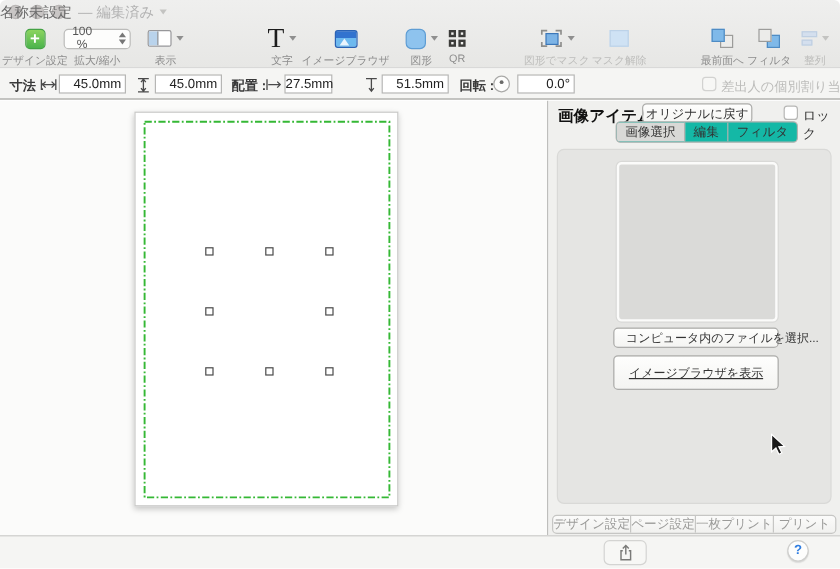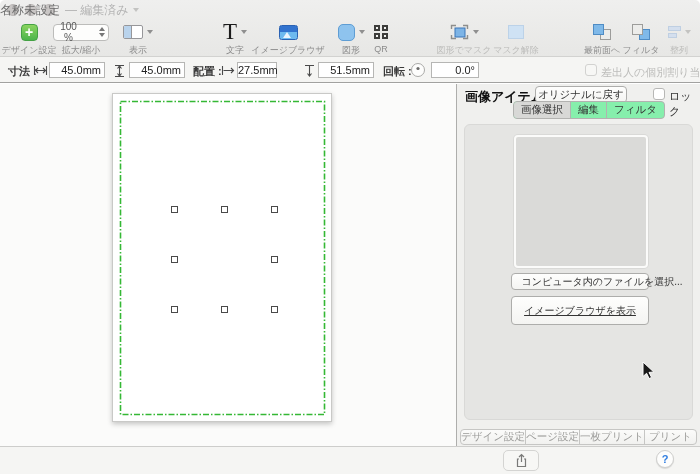--- a/index.html
+++ b/index.html
@@ -89,21 +89,21 @@
   .panel-title { position:absolute; left:8px; top:4px; font-size:13px; font-weight:bold; color:#111; }
   .btn { background:linear-gradient(#fefefd,#f4f4f2); border:1px solid #adadab;
     border-radius:4px; color:#333; display:flex; align-items:center; justify-content:center;
     white-space:nowrap; }
   .reset-btn { position:absolute; left:78px; top:2px; width:92px; height:17px; font-size:10.5px; }
   .lock-check { position:absolute; left:196px; top:4px; width:12px; height:12px;
     background:#fff; border:1px solid #b7b7b5; border-radius:3px; }
   .lock-label { position:absolute; left:212px; top:5px; font-size:11px; color:#333; }
 
   .tabs { position:absolute; left:56px; top:17px; height:18px; display:flex;
-    border:1px solid #b2b2b0; border-radius:4px; background:#86efac; overflow:hidden; }
+    border:1px solid #b2b2b0; border-radius:4px; background:#14b8a6; overflow:hidden; }
   .tab { font-size:10.5px; color:#333; display:flex; align-items:center; justify-content:center;
     padding:0 7px; border-right:1px solid #b2b2b0; }
   .tab:last-child { border-right:none; }
   .tab.sel { background:#d8d8d6; }
 
   .inner-box { position:absolute; left:7px; top:40px; width:229px; height:296px;
     background:#e5e5e3; border:1px solid #d9d9d7; border-radius:6px; }
   .preview { position:absolute; left:49px; top:10px; width:134px; height:133px;
     background:#dadad8; border:2px solid #fbfbfa; border-radius:4px;
     box-shadow:0 0 0 1px rgba(0,0,0,0.05); }

